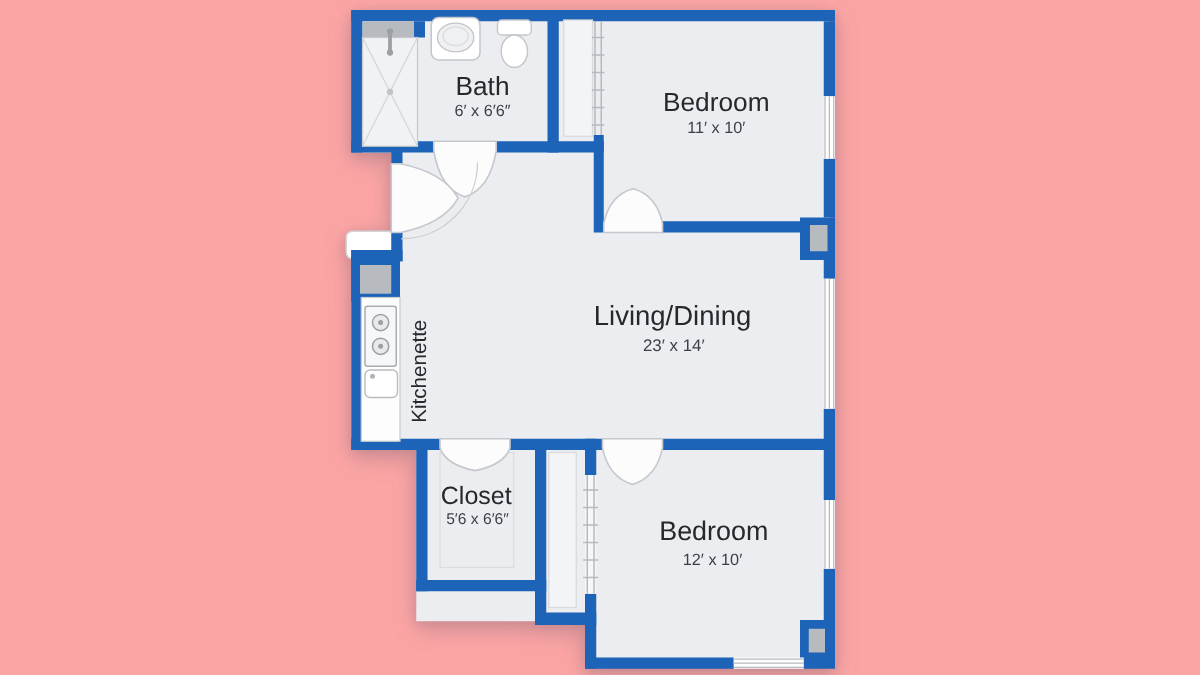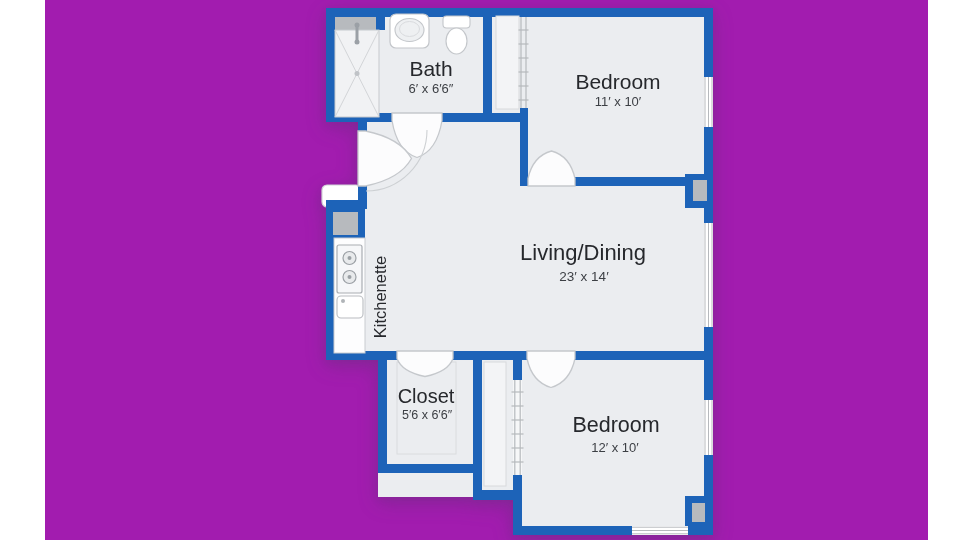--- a/index.html
+++ b/index.html
@@ -3,25 +3,24 @@
 <meta charset="utf-8">
 <style>
   html, body {
     margin: 0;
     padding: 0;
     background: #ffffff;
     font-family: "Liberation Sans", sans-serif;
   }
   .stage {
     position: relative;
-    width: 883px;
+    width: 960px;
     height: 540px;
-    background: #a21caf;
+    background: #fca5a5;
     overflow: hidden;
-    margin-left: 45px;
   }
   svg.plan {
     position: absolute;
     left: 0;
     top: 0;
     filter: drop-shadow(0 6px 10px rgba(55,65,85,0.22)) drop-shadow(0 2px 4px rgba(55,65,85,0.12));
   }
   text {
     font-family: "Liberation Sans", sans-serif;
     fill: #26282c;

